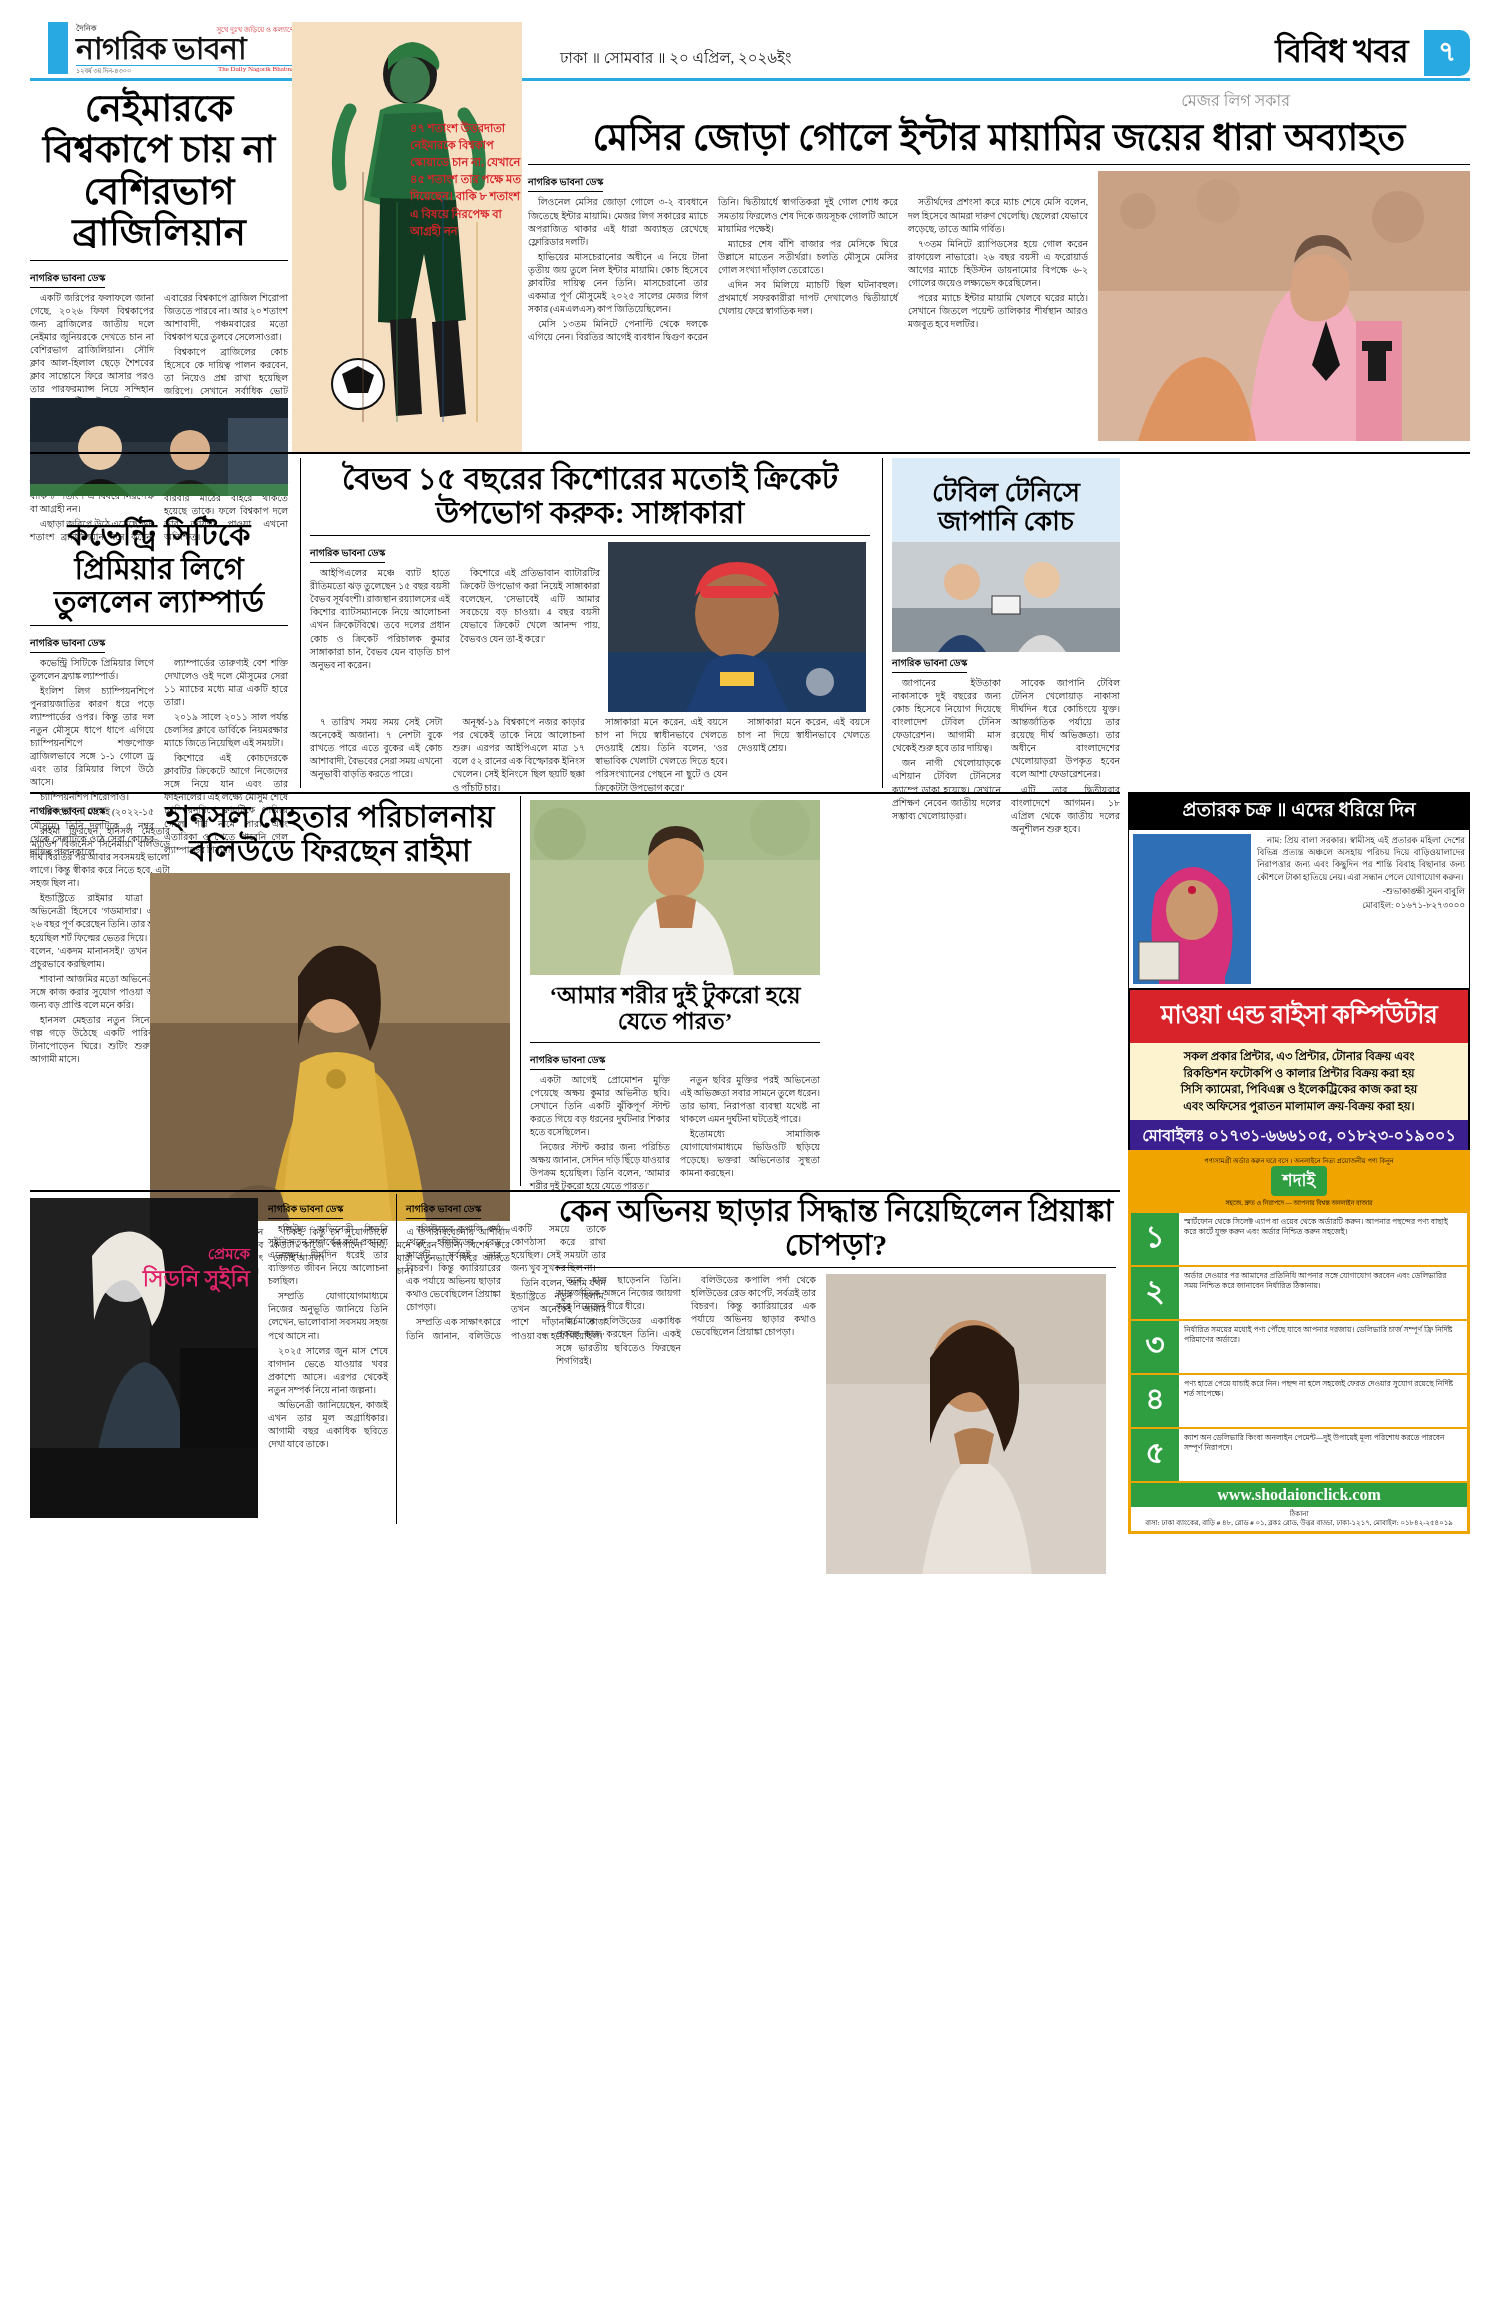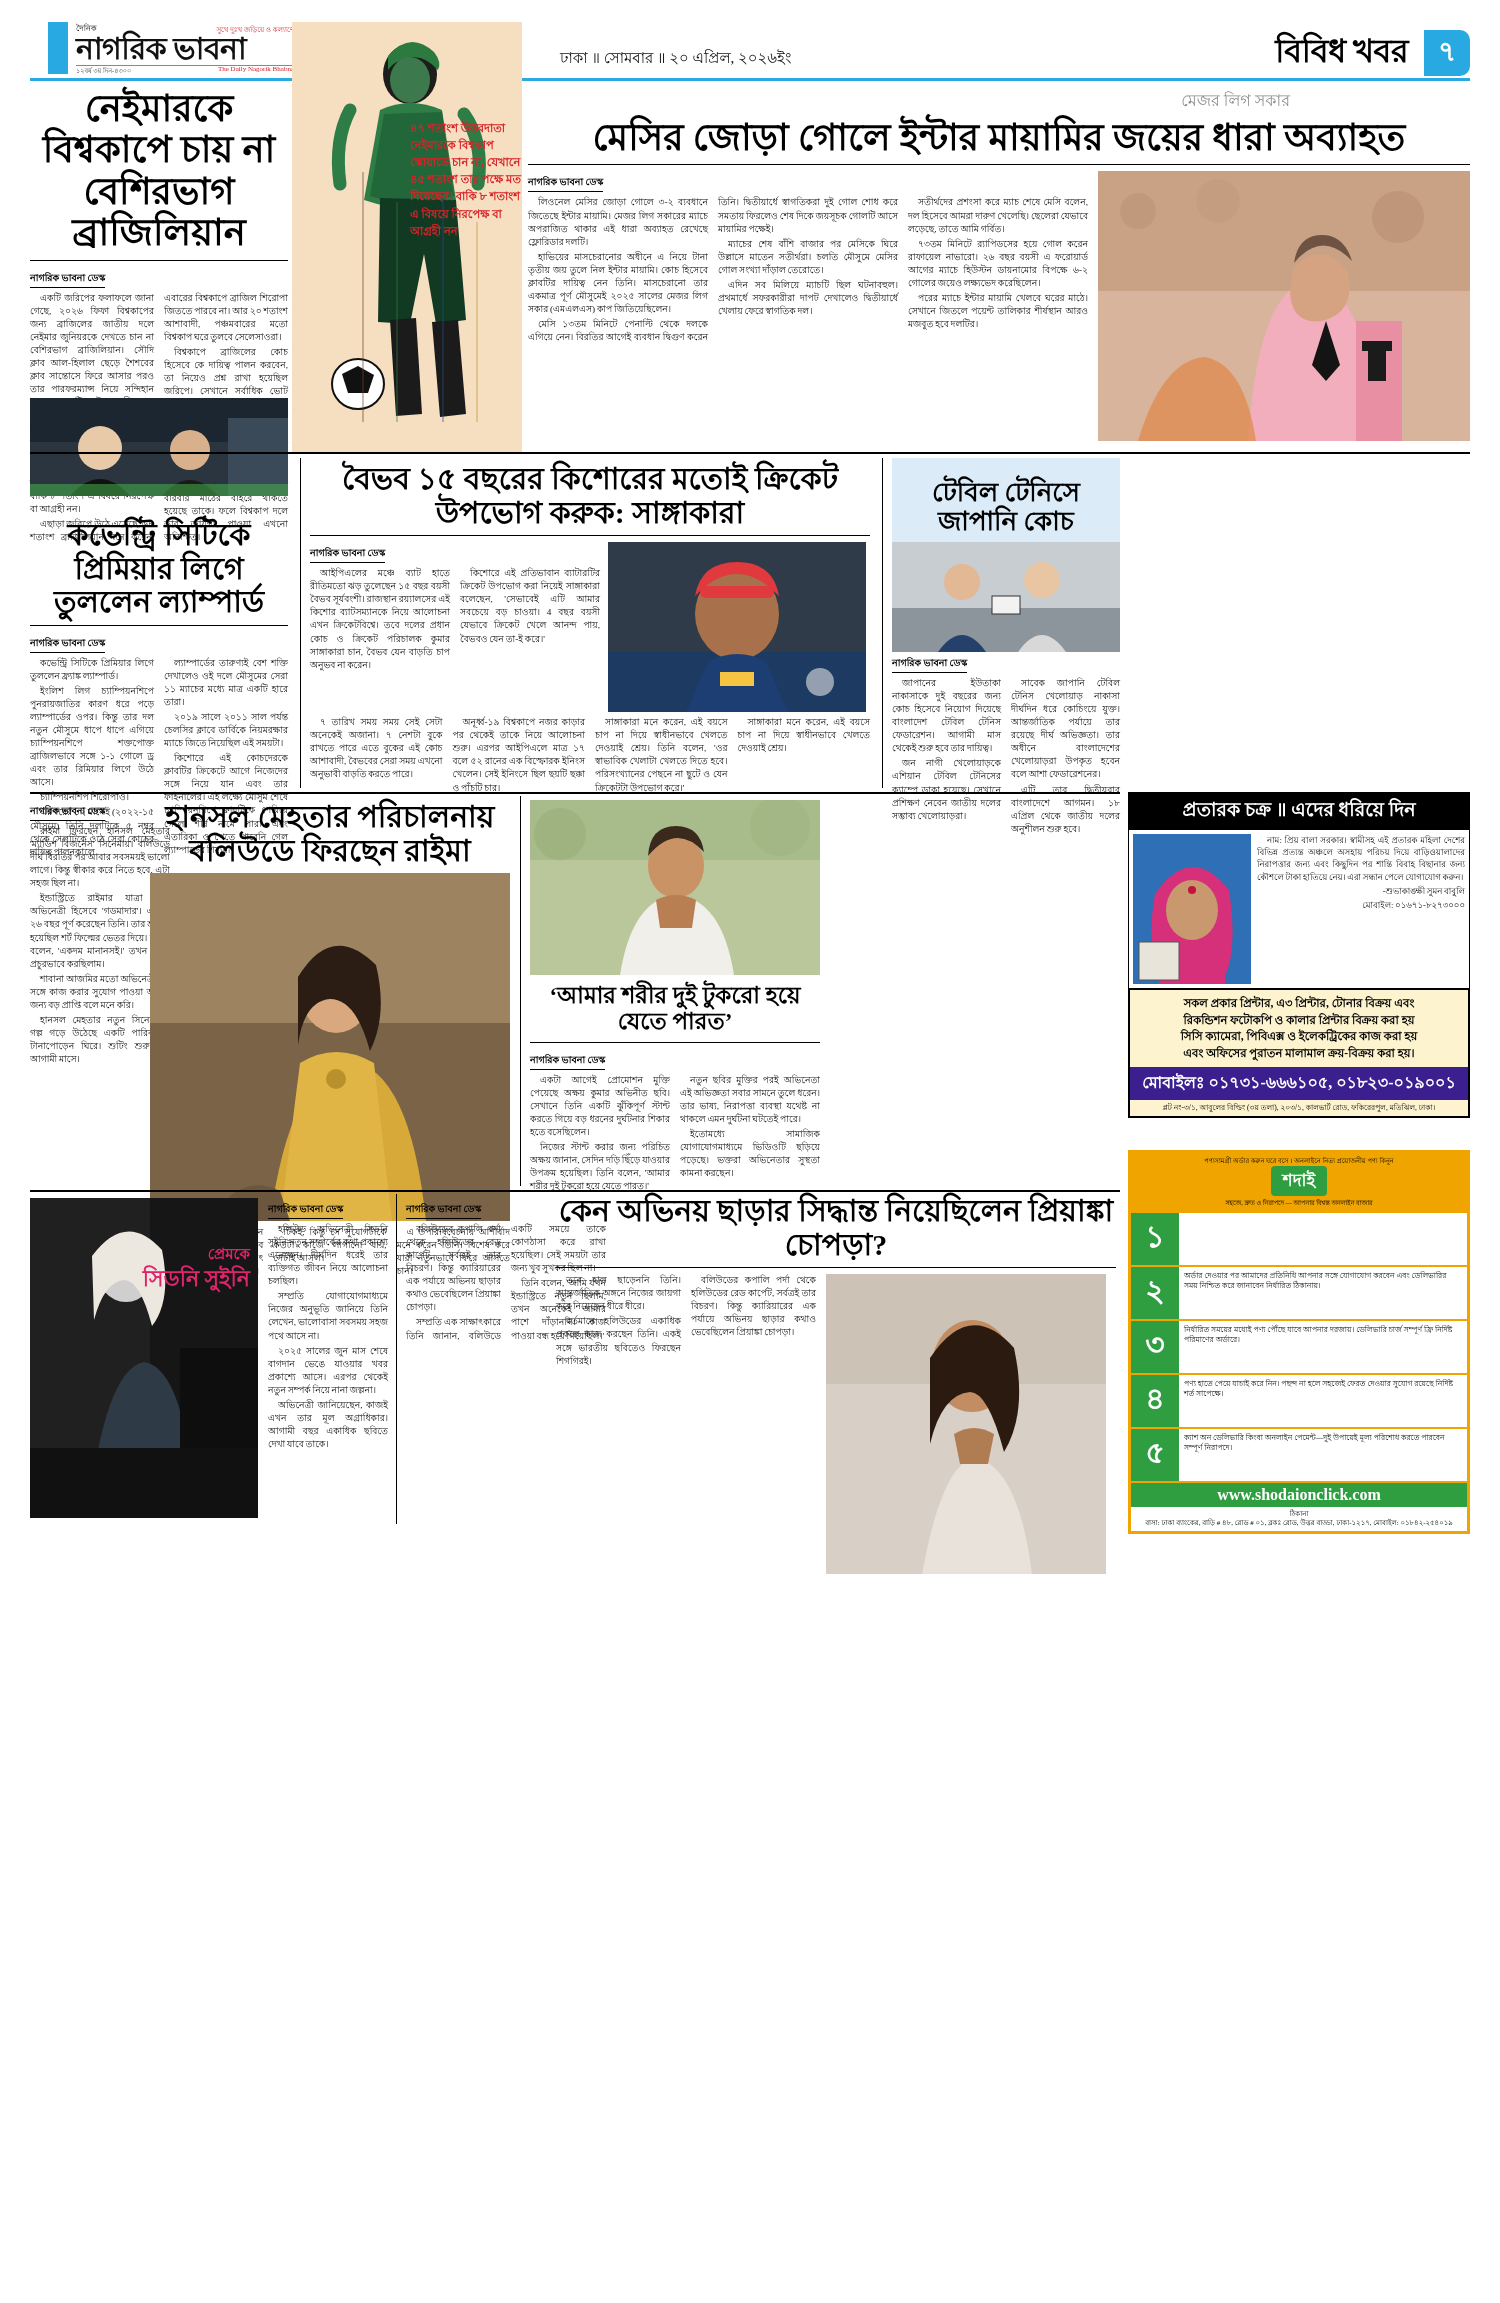--- a/index.html
+++ b/index.html
@@ -376,38 +376,40 @@
       </div>
       <div class="body-col" style="font-size:8.6px;">
         <p>নাম: প্রিয় বালা সরকার। স্বামীসহ এই প্রতারক মহিলা দেশের বিভিন্ন প্রত্যন্ত অঞ্চলে অসহায় পরিচয় দিয়ে বাড়িওয়ালাদের নিরাপত্তার জন্য এবং কিছুদিন পর শান্তি বিবাহ বিছানার জন্য কৌশলে টাকা হাতিয়ে নেয়। এরা সন্ধান পেলে যোগাযোগ করুন।</p>
         <p style="text-align:right;">-শুভাকাঙ্ক্ষী সুমন বাবুলি</p>
         <p style="text-align:right;">মোবাইল: ০১৬৭১-৮২৭৩০০০</p>
       </div>
     </div>
   </div>
 
   <div class="zone ad-box" style="left:1128px; top:988px; width:342px;">
+    <div class="ad-red">মাওয়া এন্ড রাইসা কম্পিউটার</div>
     <div class="ad-cream">
       <div>সকল প্রকার প্রিন্টার, এ৩ প্রিন্টার, টোনার বিক্রয় এবং</div>
       <div>রিকন্ডিশন ফটোকপি ও কালার প্রিন্টার বিক্রয় করা হয়</div>
       <div>সিসি ক্যামেরা, পিবিএক্স ও ইলেকট্রিকের কাজ করা হয়</div>
       <div>এবং অফিসের পুরাতন মালামাল ক্রয়-বিক্রয় করা হয়।</div>
     </div>
     <div class="ad-purple">মোবাইলঃ ০১৭৩১-৬৬৬১০৫, ০১৮২৩-০১৯০০১</div>
     <div class="ad-addr">প্লট নং-৩/১, আবুলের বিল্ডিং (৩য় তলা), ২০৩/১, কালভার্ট রোড, ফকিরেরপুল, মতিঝিল, ঢাকা।</div>
   </div>
 
   <div class="zone shodai" style="left:1128px; top:1150px; width:342px;">
     <div class="shodai-head">
       <div style="font-size:6.6px; line-height:1.3;">পণ্যসামগ্রী অর্ডার করুন ঘরে বসে । অনলাইনে নিত্য প্রয়োজনীয় পণ্য কিনুন</div>
       <div class="shodai-logo">শদাই</div>
       <div style="font-size:6.4px; margin-top:2px;">সহজে, দ্রুত ও নিরাপদে — আপনার বিশ্বস্ত অনলাইন বাজার</div>
     </div>
     <div class="shodai-row">
       <div class="shodai-num">১</div>
+      <div class="shodai-txt">স্মার্টফোন থেকে সিলেক্ট এ্যাপ বা ওয়েব থেকে অর্ডারটি করুন। আপনার পছন্দের পণ্য বাছাই করে কার্টে যুক্ত করুন এবং অর্ডার নিশ্চিত করুন সহজেই।</div>
     </div>
     <div class="shodai-row">
       <div class="shodai-num">২</div>
       <div class="shodai-txt">অর্ডার দেওয়ার পর আমাদের প্রতিনিধি আপনার সঙ্গে যোগাযোগ করবেন এবং ডেলিভারির সময় নিশ্চিত করে জানাবেন নির্ধারিত ঠিকানায়।</div>
     </div>
     <div class="shodai-row">
       <div class="shodai-num">৩</div>
       <div class="shodai-txt">নির্ধারিত সময়ের মধ্যেই পণ্য পৌঁছে যাবে আপনার দরজায়। ডেলিভারি চার্জ সম্পূর্ণ ফ্রি নির্দিষ্ট পরিমাণের অর্ডারে।</div>
     </div>
     <div class="shodai-row">

